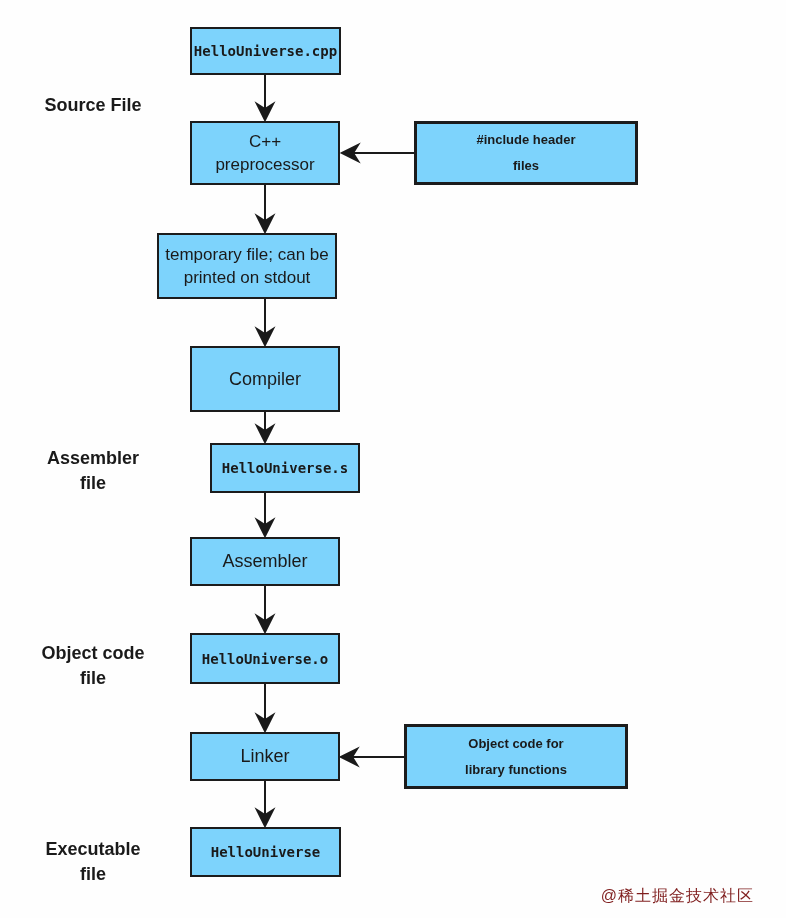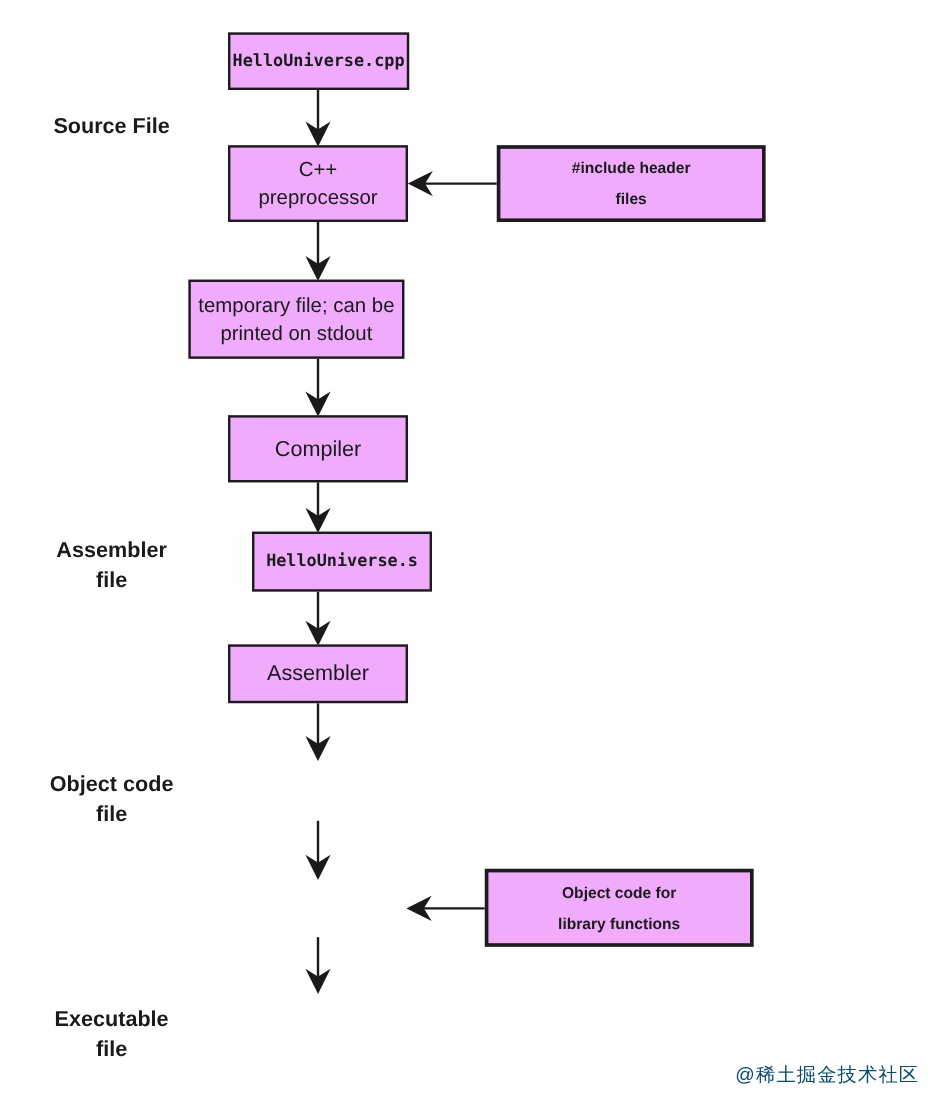--- a/index.html
+++ b/index.html
@@ -9,21 +9,21 @@
     width: 786px;
     height: 918px;
     background: #fefefe;
     font-family: "Liberation Sans", sans-serif;
     color: #1a1a1a;
     overflow: hidden;
   }
   .connectors { position: absolute; left: 0; top: 0; width: 786px; height: 918px; }
   .box {
     position: absolute;
-    background: #f0abfc;
+    background: #7dd3fc;
     border: 2px solid #1c1c1c;
     display: flex;
     align-items: center;
     justify-content: center;
     text-align: center;
     white-space: pre-line;
   }
   .box.mono {
     font-family: "DejaVu Sans Mono", "Liberation Mono", monospace;
     font-weight: 700;
@@ -42,25 +42,25 @@
     left: 8px;
     width: 170px;
     text-align: center;
     font-weight: 700;
     font-size: 18px;
     line-height: 25px;
     white-space: pre-line;
   }
   .watermark {
     position: absolute;
-    right: 20px;
+    right: 32px;
     bottom: 11px;
     font-size: 16px;
     letter-spacing: 1px;
-    color: #0c4a6e;
+    color: #7f1d1d;
   }
 </style>
 </head>
 <body>
 
 <div class="canvas">
 
   <svg class="connectors" viewBox="0 0 786 918" xmlns="http://www.w3.org/2000/svg">
     <g stroke="#1a1a1a" stroke-width="2" fill="#1a1a1a">
 
@@ -112,31 +112,34 @@
 
   <div class="box plain" style="left:190px; top:121px; width:150px; height:64px;">C++
 preprocessor</div>
 
   <div class="box bold-note" style="left:414px; top:121px; width:224px; height:64px;">#include header
 files</div>
 
   <div class="box plain" style="left:157px; top:233px; width:180px; height:66px;">temporary file; can be
 printed on stdout</div>
 
-  <div class="box plain plain-lg" style="left:190px; top:346px; width:150px; height:56px;">Compiler</div>
+  <div class="box plain plain-lg" style="left:190px; top:346px; width:150px; height:66px;">Compiler</div>
 
   <div class="box mono" style="left:190px; top:443px; width:150px; height:50px;margin-left:20px;">HelloUniverse.s</div>
 
   <div class="box plain plain-lg" style="left:190px; top:537px; width:150px; height:49px;">Assembler</div>
 
+  <div class="box mono" style="left:190px; top:633px; width:150px; height:51px;">HelloUniverse.o</div>
 
+  <div class="box plain plain-lg" style="left:190px; top:732px; width:150px; height:49px;">Linker</div>
 
   <div class="box bold-note" style="left:404px; top:724px; width:224px; height:65px;">Object code for
 library functions</div>
 
+  <div class="box mono" style="left:190px; top:827px; width:151px; height:50px;">HelloUniverse</div>
 
   <div class="side-label" style="top:93px;">Source File</div>
 
   <div class="side-label" style="top:446px;">Assembler
 file</div>
 
   <div class="side-label" style="top:641px;">Object code
 file</div>
 
   <div class="side-label" style="top:837px;">Executable

